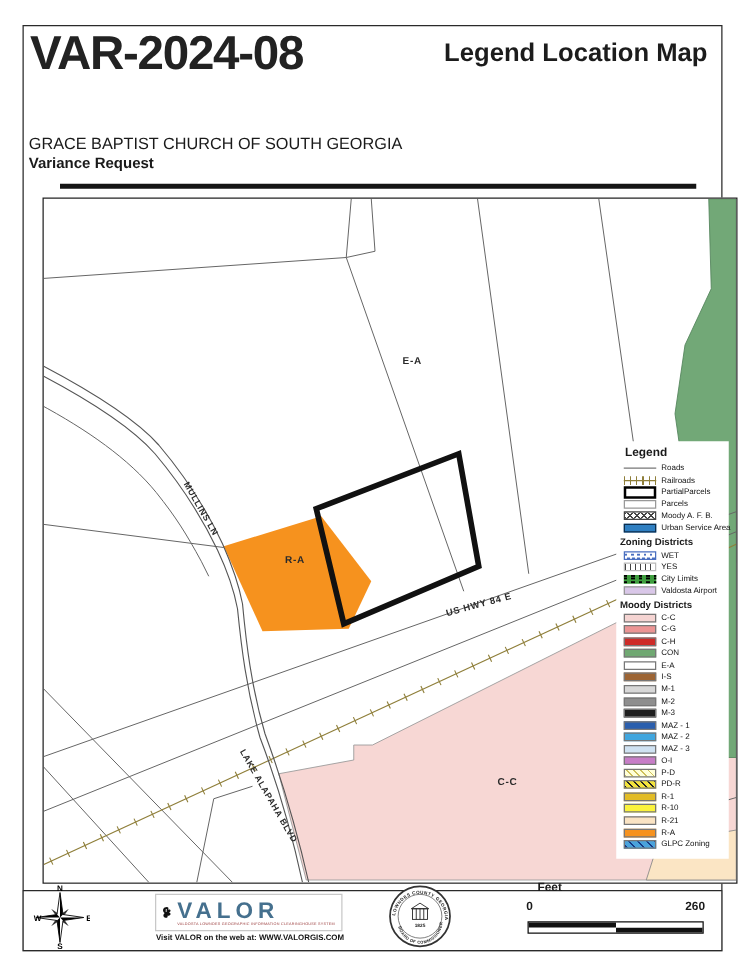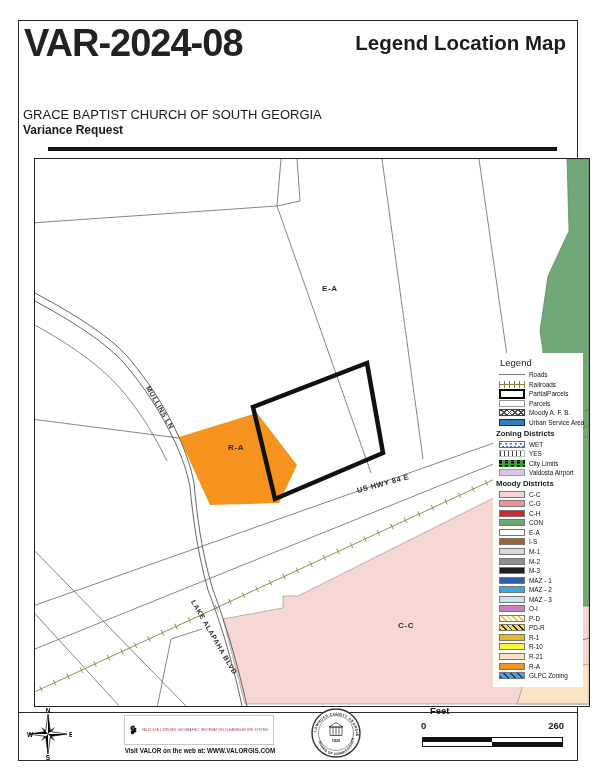--- a/index.html
+++ b/index.html
@@ -9,21 +9,21 @@
   #case-number{left:24px;top:22px;font-size:38px;font-weight:bold;letter-spacing:-1px;color:#222;}
   #map-title{left:300px;top:31px;width:266px;text-align:right;font-size:20.5px;font-weight:bold;color:#1c1c1c;}
   #applicant{left:23px;top:107px;font-size:13px;font-weight:normal;}
   #request-type{left:23px;top:123px;font-size:12px;font-weight:bold;}
   #header-rule{left:48px;top:147px;width:509px;height:3.5px;background:#151515;}
   #map-frame{left:22px;top:158px;width:554px;height:547px;border:1.3px solid #222;box-sizing:content-box;overflow:hidden;background:#fff;margin-left:12px;}
   #map-labels{left:0;top:0;width:554px;height:547px;}
   .maplabel{position:absolute;font-weight:bold;color:#2b2b2b;white-space:nowrap;transform-origin:0 50%;letter-spacing:.6px;}
   
   #legend-panel{left:458px;top:194px;width:90px;height:334px;background:#fff;z-index:5;}
-  .legend-title{font-size:9.5px;font-weight:normal;padding:4px 0 2px 7px;}
+  .legend-title{font-size:9.5px;font-weight:bold;padding:4px 0 2px 7px;}
   .legend-heading{font-size:7.7px;font-weight:bold;padding:2px 0 1px 3px;}
   .legend-row{display:flex;align-items:center;height:9.55px;gap:4px;padding-left:6px;}
   .legend-row .lbl{font-size:6.4px;color:#111;white-space:nowrap;}
   .sym{width:26px;height:7px;border:1px solid #777;box-sizing:border-box;background:#fff;flex:0 0 auto;}
   .sym-roads{border:none;height:1px;background:#777;}
   .sym-railroads{border:none;height:7px;background:linear-gradient(#8f7f3a,#8f7f3a) 0 50%/100% 1px no-repeat,repeating-linear-gradient(90deg,#8f7f3a 0 1px,transparent 1px 5px);}
   .sym-partial{border:2.5px solid #000;height:10px;}
   .sym-parcels{border:1px solid #999;}
   .sym-moody{border:1px solid #444;background-image:repeating-linear-gradient(45deg,#444 0 1px,transparent 1px 4px),repeating-linear-gradient(135deg,#444 0 1px,transparent 1px 4px);background-color:#fff;}
   .sym-urban{background:#2e7fc2;border:1.6px solid #0c2d4d;}
@@ -287,20 +287,21 @@
   <text x="43" y="29.5" text-anchor="start" font-size="6.5" font-weight="bold">E</text>
   <text x="1" y="29.5" text-anchor="start" font-size="6.5" font-weight="bold">W</text>
 </svg>
 
 <div class="abs" id="valor-box">
   <svg width="18" height="24" viewBox="0 0 18 24" xmlns="http://www.w3.org/2000/svg">
     <path d="M4,3 C9,0 13,3 10,7 C15,5 17,10 12,12 C17,13 15,19 9,18 C11,21 7,23 4,21 C0,19 2,15 4,13 C0,11 0,5 4,3 Z" fill="#111"></path>
     <path d="M6,6 C8,5 9,7 7,8 C9,9 8,11 6,11 Z" fill="#fff"></path>
   </svg>
   <div>
+    <div id="valor-name" style="color: rgb(69, 112, 142);">VALOR</div>
     <div id="valor-tagline">VALDOSTA LOWNDES GEOGRAPHIC INFORMATION CLEARINGHOUSE SYSTEM</div>
   </div>
 </div>
 <div class="abs" id="valor-web">Visit VALOR on the web at: WWW.VALORGIS.COM</div>
 
 <svg class="abs" id="seal" width="52" height="52" viewBox="0 0 52 52" xmlns="http://www.w3.org/2000/svg">
   <circle cx="26" cy="26" r="24" fill="#fff" stroke="#333" stroke-width="1.4"></circle>
   <circle cx="26" cy="26" r="17.5" fill="none" stroke="#555" stroke-width="0.6"></circle>
   <defs>
     <path id="seal-top-path" d="M6,28 A20,20 0 0 1 46,28" fill="none"></path>

